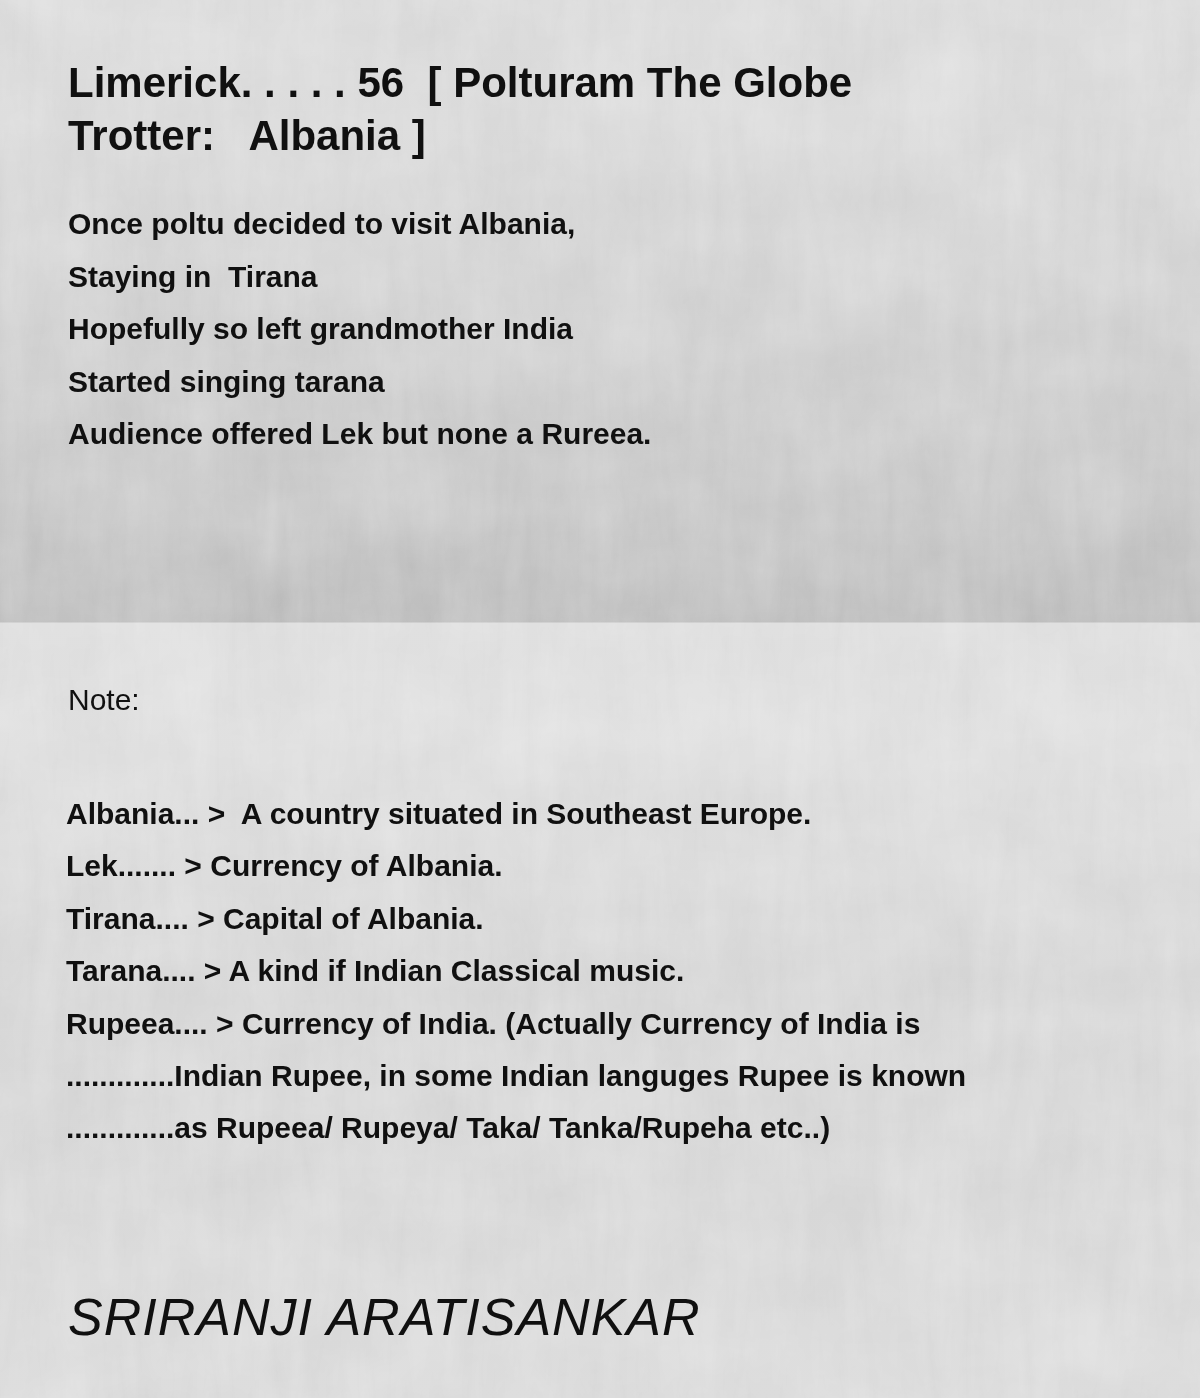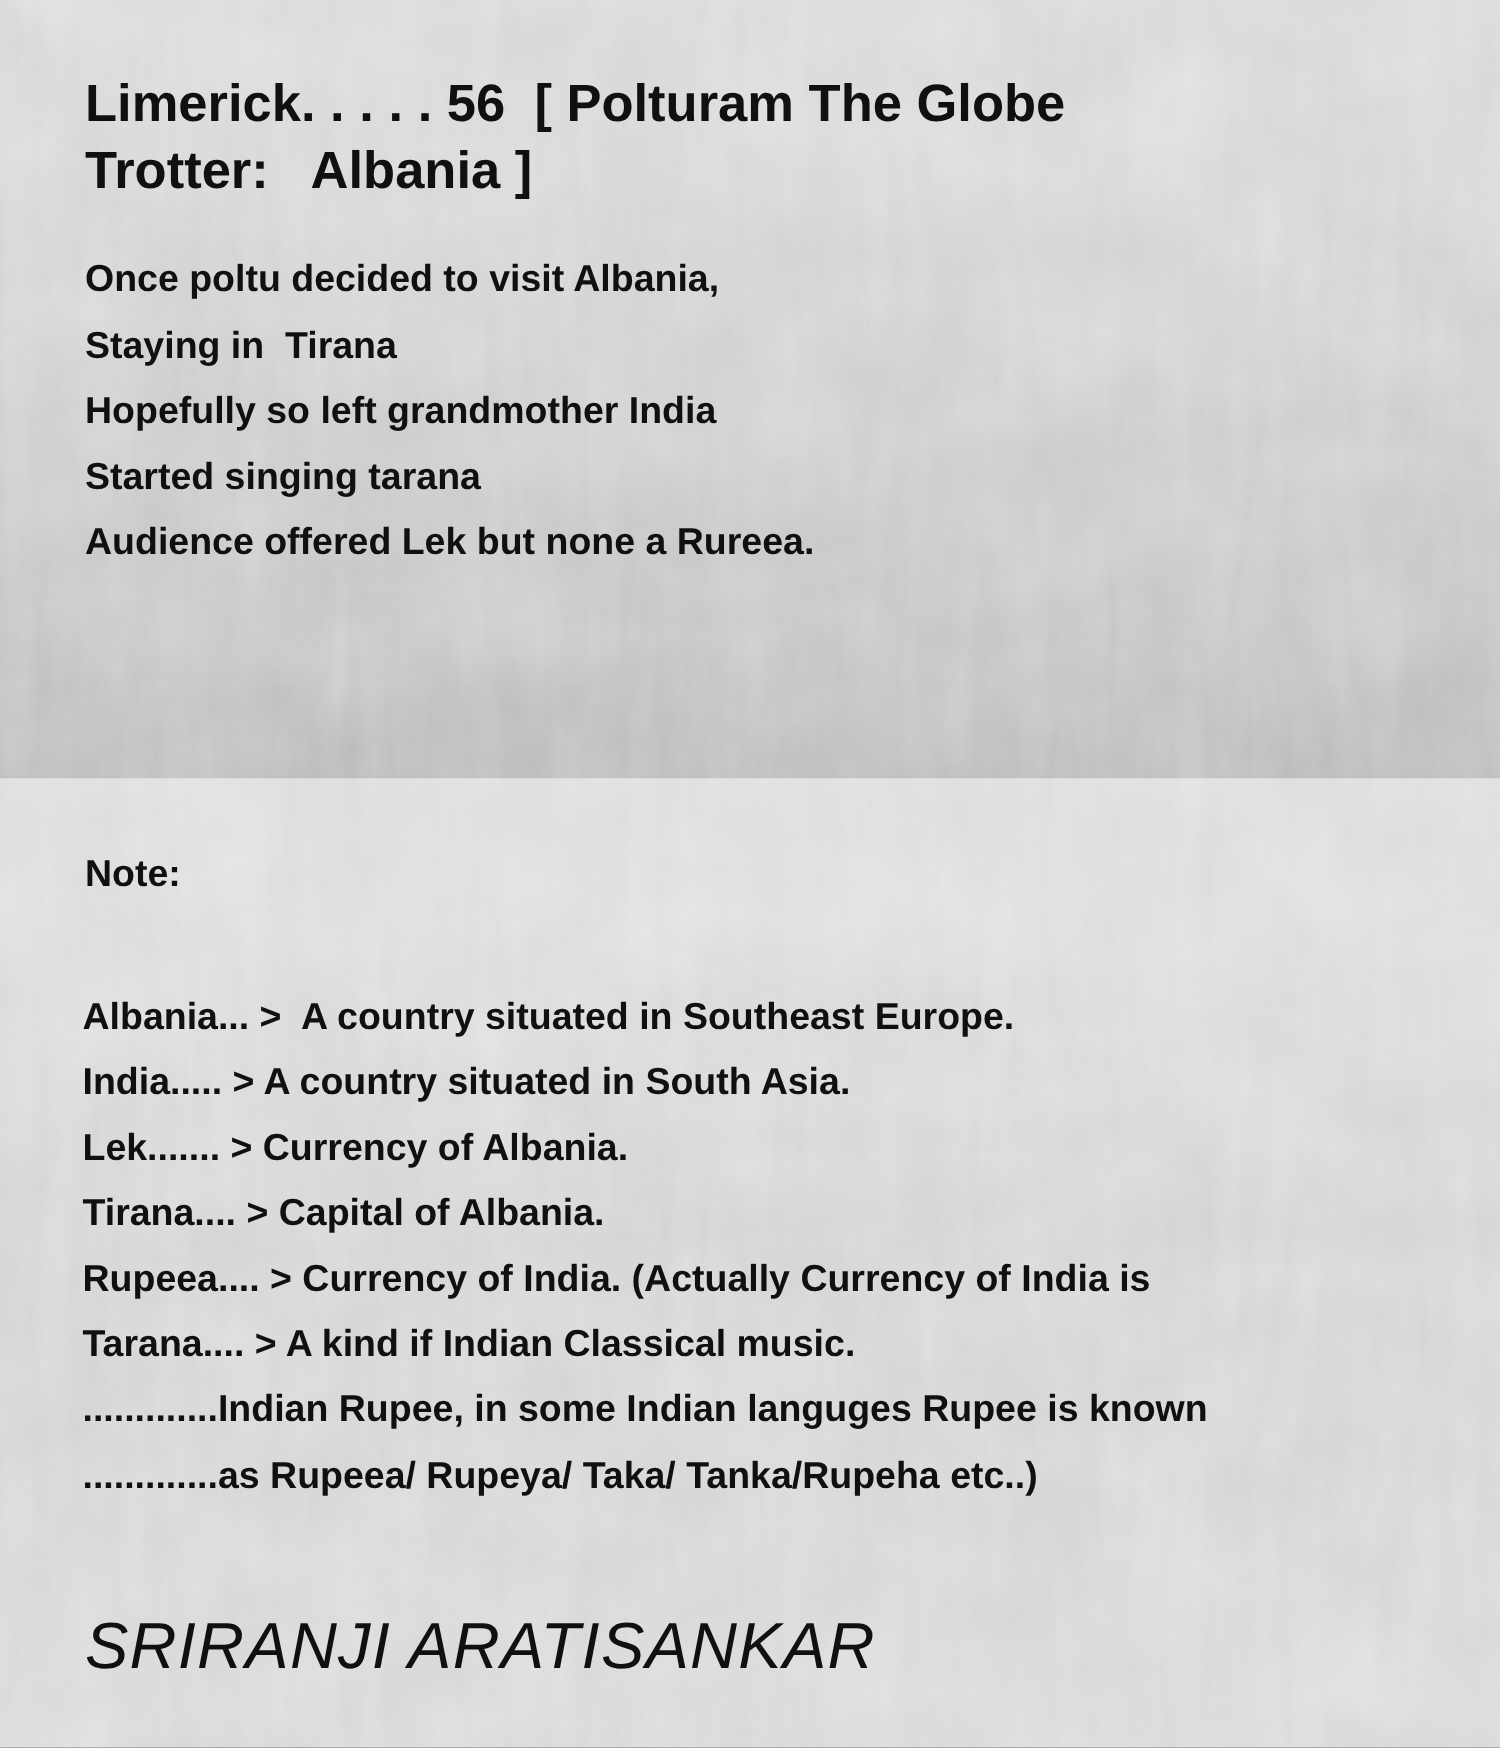--- a/index.html
+++ b/index.html
@@ -55,21 +55,21 @@
     top: 198px;
     font-size: 30px;
     font-weight: bold;
     line-height: 52.5px;
   }
   .note-label {
     position: absolute;
     left: 68px;
     top: 674px;
     font-size: 30px;
-    font-weight: bold;
+    font-weight: normal;
     line-height: 52px;
   }
   .notes {
     position: absolute;
     left: 66px;
     top: 788px;
     font-size: 30px;
     font-weight: bold;
     line-height: 52.4px;
   }
@@ -126,25 +126,24 @@
       <div class="line">Staying in  Tirana</div>
       <div class="line">Hopefully so left grandmother India</div>
       <div class="line">Started singing tarana</div>
       <div class="line">Audience offered Lek but none a Rureea.</div>
     </div>
 
     <div class="note-label line">Note:</div>
 
     <div class="notes">
       <div class="line">Albania... &gt;  A country situated in Southeast Europe.</div>
-      <div class="line">India..... &gt; A country situated in South Asia.</div>
       <div class="line">Lek....... &gt; Currency of Albania.</div>
       <div class="line">Tirana.... &gt; Capital of Albania.</div>
+      <div class="line">Tarana.... &gt; A kind if Indian Classical music.</div>
       <div class="line">Rupeea.... &gt; Currency of India. (Actually Currency of India is</div>
-      <div class="line">Tarana.... &gt; A kind if Indian Classical music.</div>
       <div class="line">.............Indian Rupee, in some Indian languges Rupee is known</div>
       <div class="line">.............as Rupeea/ Rupeya/ Taka/ Tanka/Rupeha etc..)</div>
     </div>
 
     <div class="author line">SRIRANJI ARATISANKAR</div>
 
   </div>
 </div>
 
 </body></html>

